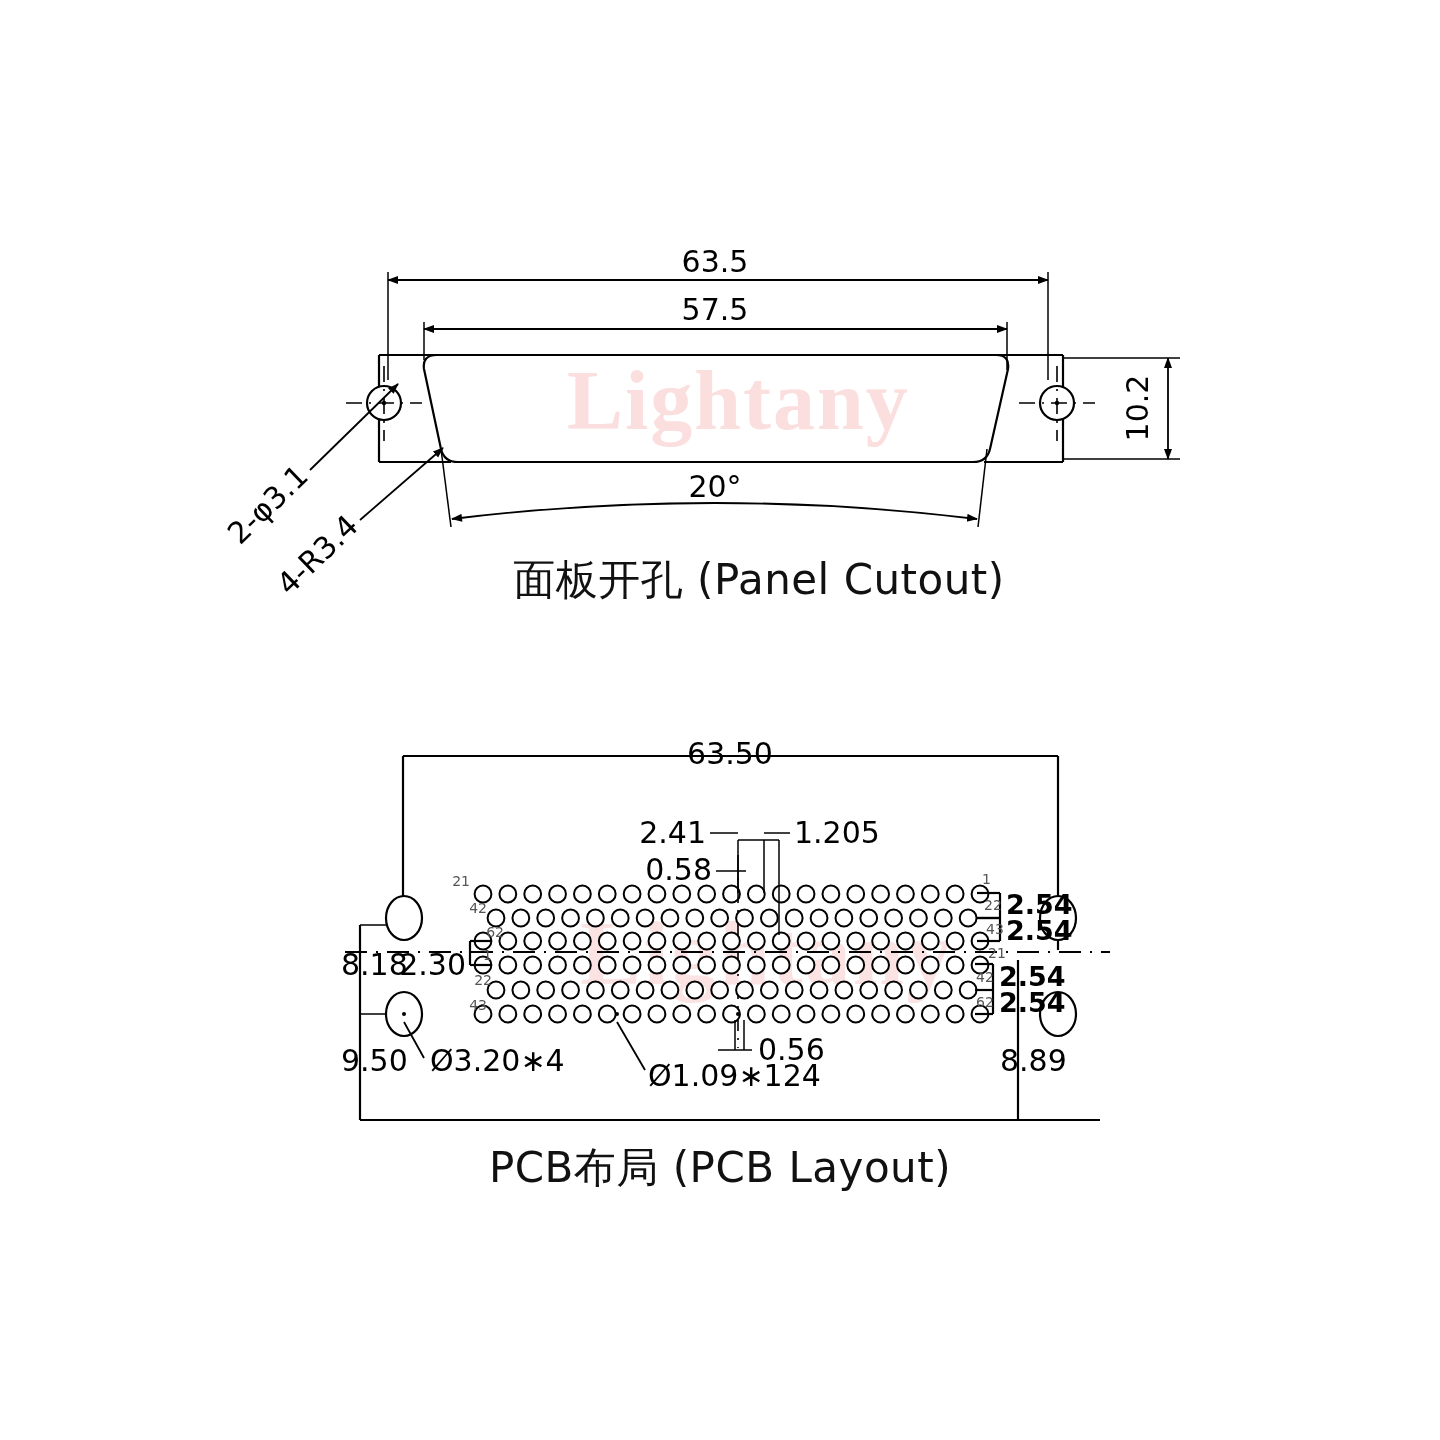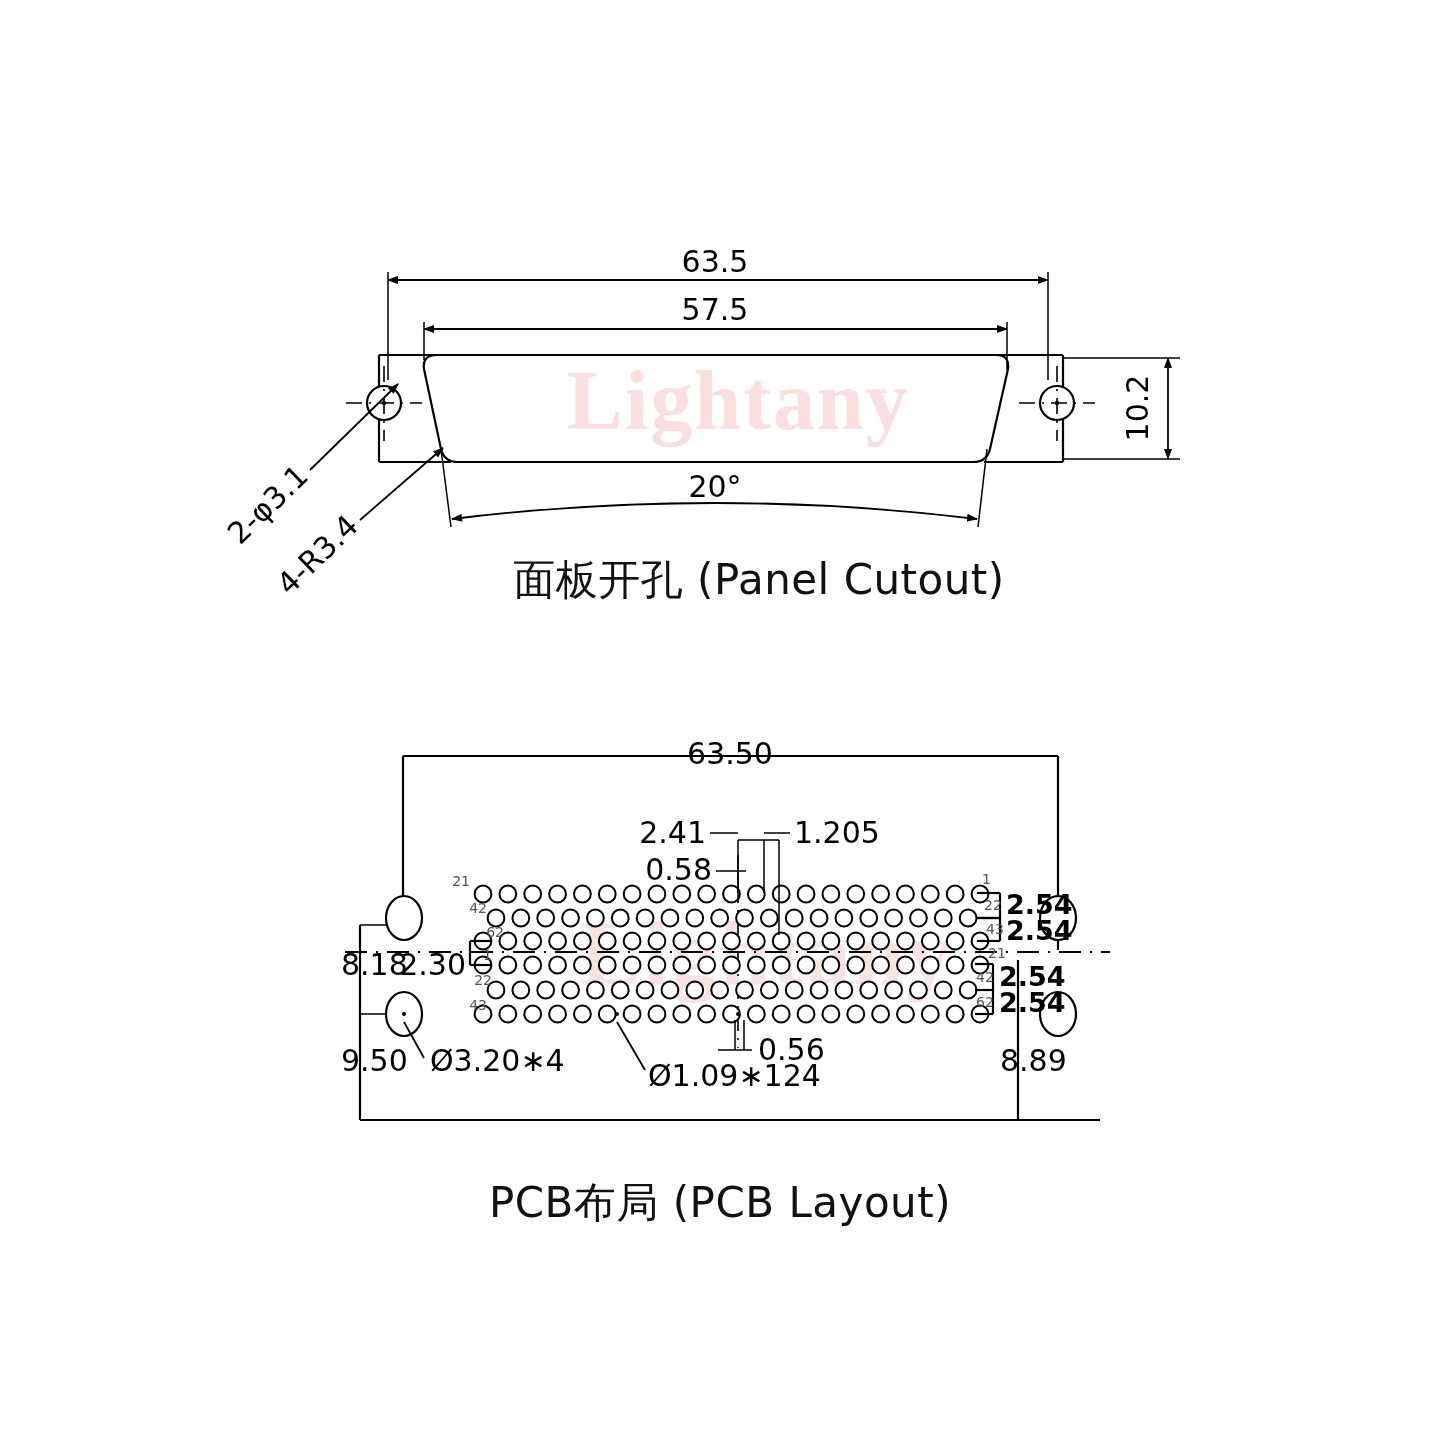--- a/index.html
+++ b/index.html
@@ -59,21 +59,21 @@
   .caption {
     position: absolute;
     width: 100%;
     text-align: center;
     font-family: "DejaVu Sans", "Liberation Sans", sans-serif;
     font-size: 42px;
     color: #111;
     letter-spacing: 0.5px;
   }
   #caption-panel { top: 552px; padding-left: 39px; }
-  #caption-pcb { top: 1175px; }
+  #caption-pcb { top: 1140px; }
   .wm {
     position: absolute;
     font-family: Liberation Serif, serif;
     font-weight: 700;
     color: #fbdede;
     user-select: none;
     pointer-events: none;
     white-space: nowrap;
   }
   #wm-top {

